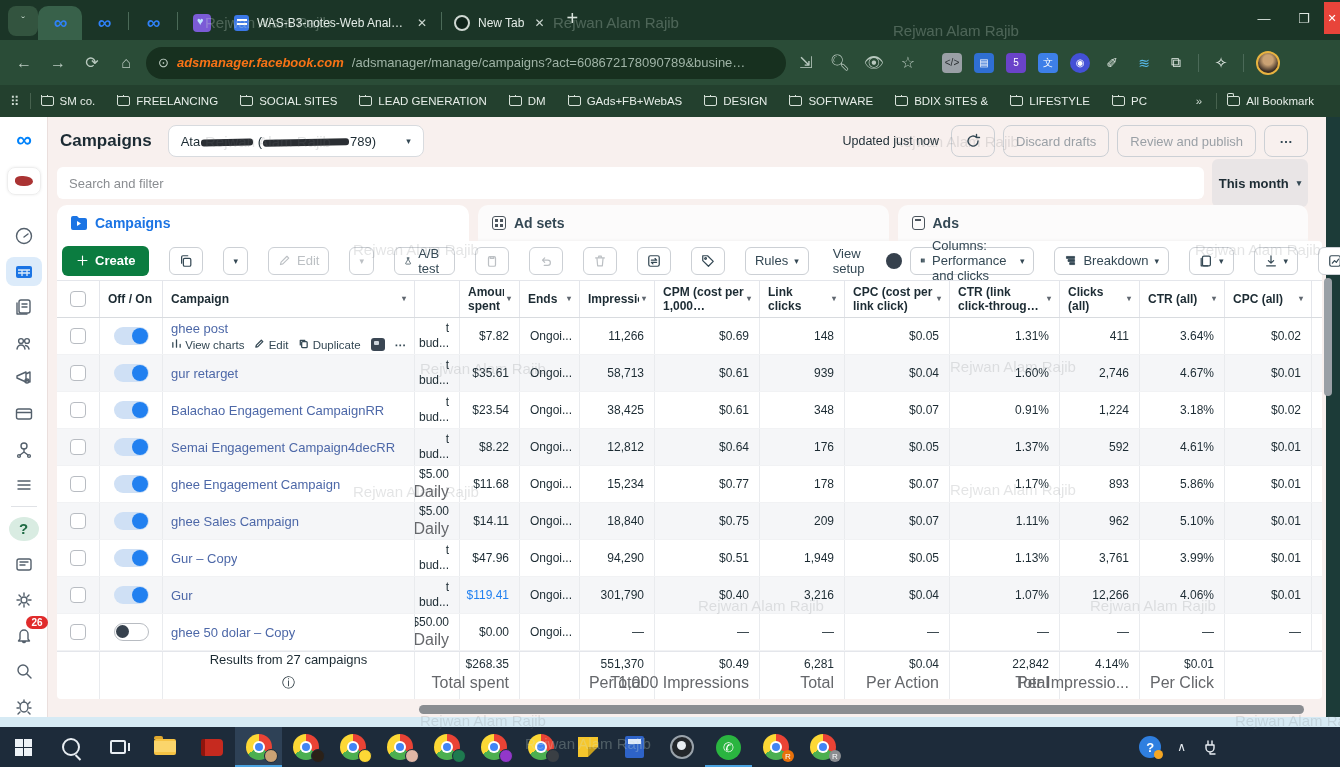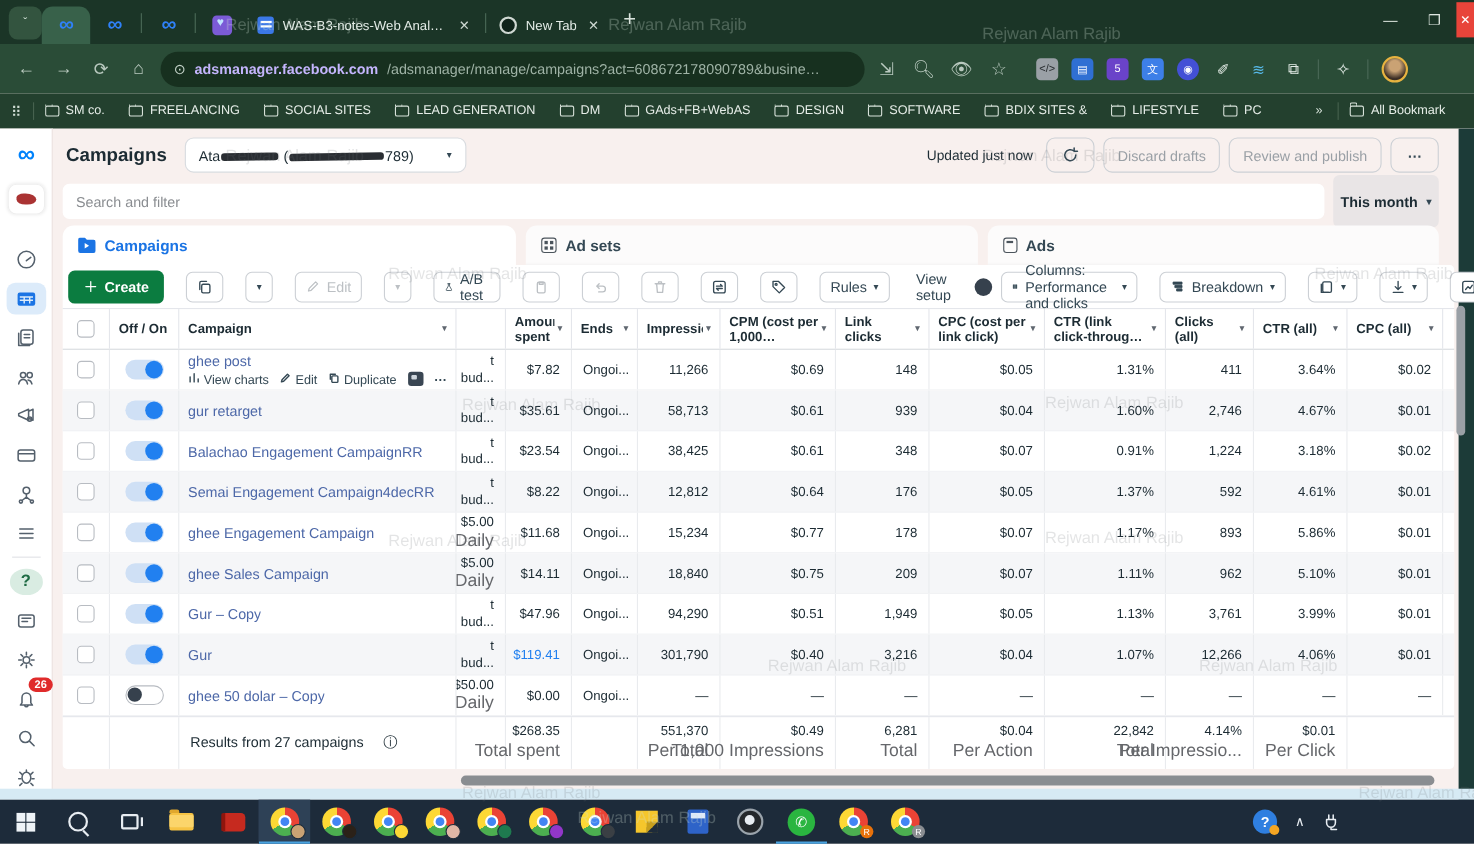--- a/index.html
+++ b/index.html
@@ -22,21 +22,21 @@
   .fav-heart::after { content:"♥"; position:absolute; left:4px; top:1px; font-size:11px; color:#bfe3ff; }
   .fav-circle { width:16px; height:16px; border-radius:50%; background:#0f231a; border:2px solid #cfd8d2; }
   .newtab-plus { color:#d9e3dc; font-size:20px; margin:0 0 10px 10px; }
   .win-btns { position:absolute; right:0; top:0; height:36px; display:flex; align-items:center; }
   .win-btn { width:40px; height:30px; color:#dfe7e1; display:flex; align-items:center; justify-content:center; font-size:13px; }
   .win-close { width:16px; height:32px; background:#e8443a; color:#fff; display:flex; align-items:center; justify-content:center; font-size:11px; }
 
   .url-row { position:absolute; left:0; top:40px; width:1340px; height:45px; background:#2a4c37; display:flex; align-items:center; padding:0 10px; gap:6px; }
   .nav-ic { width:28px; height:28px; display:flex; align-items:center; justify-content:center; color:#b9c9bf; font-size:16px; }
   .url-field { flex:0 0 640px; height:32px; border-radius:16px; background:#17301f; display:flex; align-items:center; padding:0 12px; gap:8px; color:#e8efe9; font-size:13px; }
-  .url-field .host { color:#c4b5fd; font-weight:bold; }
+  .url-field .host { color:#f97316; font-weight:bold;font-style:italic; }
   .url-field .path { color:#9fb3a6; white-space:nowrap; overflow:hidden; text-overflow:ellipsis; flex:1; }
   .url-ic { color:#c3d2c8; font-size:13px; flex:none; }
   .ext-ics { display:flex; align-items:center; gap:12px; margin-left:14px; }
   .ext { width:20px; height:20px; border-radius:4px; display:flex; align-items:center; justify-content:center; font-size:10px; color:#fff; }
   .avatar-sm { width:24px; height:24px; border-radius:50%; background:radial-gradient(circle at 50% 35%, #caa274 30%, #3c2e25 70%); border:2px solid #e8b340; }
 
   .bookmarks-row { position:absolute; left:0; top:85px; width:1340px; height:32px; background:#23402e; display:flex; align-items:center; padding:0 10px; color:#e6ede8; font-size:11.5px; }
   .bm-apps { color:#cfdcd3; font-size:13px; margin-right:10px; }
   .bm-sep { width:1px; height:16px; background:#47624f; margin-right:10px; }
   .bm { display:flex; align-items:center; gap:6px; margin-right:22px; white-space:nowrap; }
@@ -116,21 +116,21 @@
   .sw.on { background:#cfe0f5; }
   .sw.on .k { position:absolute; right:1px; top:1px; width:16px; height:16px; border-radius:50%; background:#2180f0; }
   .sw.off { background:#fff; border:1.5px solid #b8bcc2; }
   .sw.off .k { position:absolute; left:1px; top:1px; width:13px; height:13px; border-radius:50%; background:#36414d; }
   .two-line { display:flex; flex-direction:column; align-items:flex-end; line-height:1.25; }
   .sub { font-size:16px; color:#65676b; }
   .blue-val { color:#2180f0; }
   .tfoot { height:48px; border-top:1px solid #e4e6eb; }
   .tf { display:flex; flex-direction:column; align-items:flex-end; justify-content:center; padding:0 10px; font-size:12px; color:#1c2b33; border-right:1px solid #e9ebee; line-height:1.3; }
   .tf .sub { white-space:nowrap; }
-  .tf.results { flex-direction:row; align-items:center; justify-content:flex-start; font-size:13px; gap:18px; }
+  .tf.results { flex-direction:column; align-items:center; justify-content:flex-start; font-size:13px; gap:6px; }
   .vscroll { position:absolute; right:-10px; top:37px; width:8px; height:330px; }
   .vscroll .thumb { width:8px; height:118px; background:#9aa0a6; border-radius:4px; }
   .hscroll { margin:6px 0 0 9px; width:1265px; height:9px; position:relative; }
   .hscroll .thumb { position:absolute; left:362px; top:0; width:885px; height:9px; background:#8a8d91; border-radius:5px; }
   .bottom-band { position:absolute; left:0; bottom:0; width:1340px; height:10px; background:#d6eaf4; }
 
   
   .taskbar { position:absolute; left:0; top:727px; width:1340px; height:40px; background:#1d2b3a; display:flex; align-items:center; }
   .tk { width:47px; height:40px; display:flex; align-items:center; justify-content:center; position:relative; flex:none; }
   .tk.active { background:#2e4156; box-shadow:inset 0 -2px 0 #4aa3e0; }

